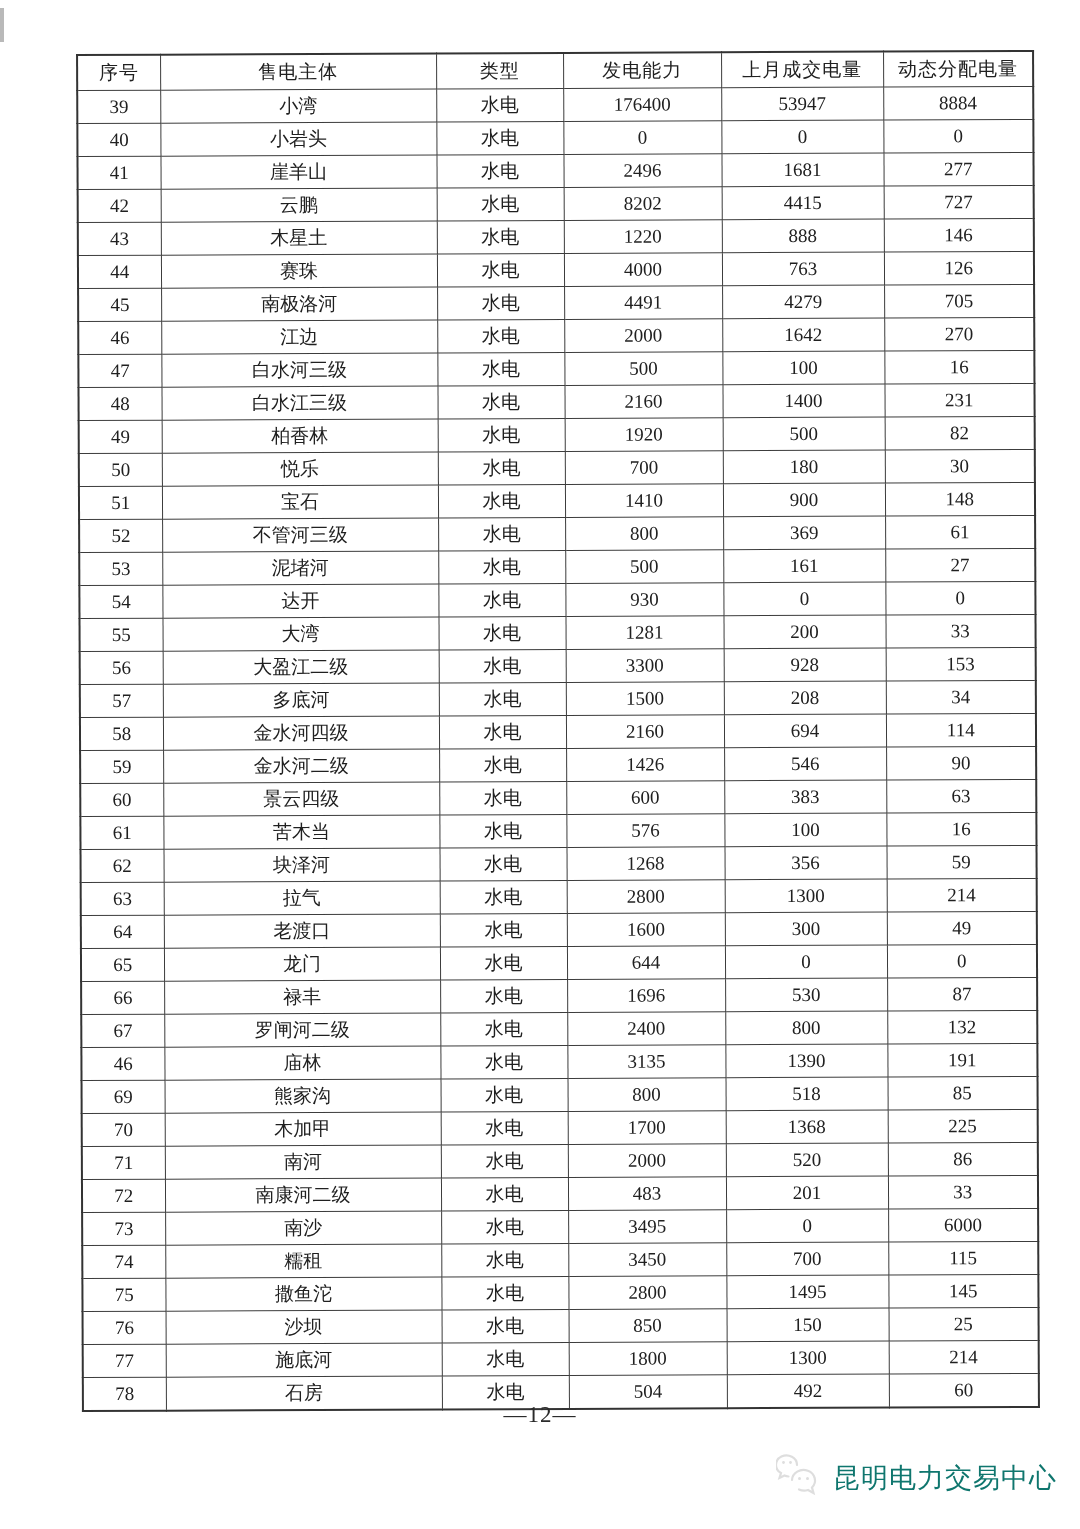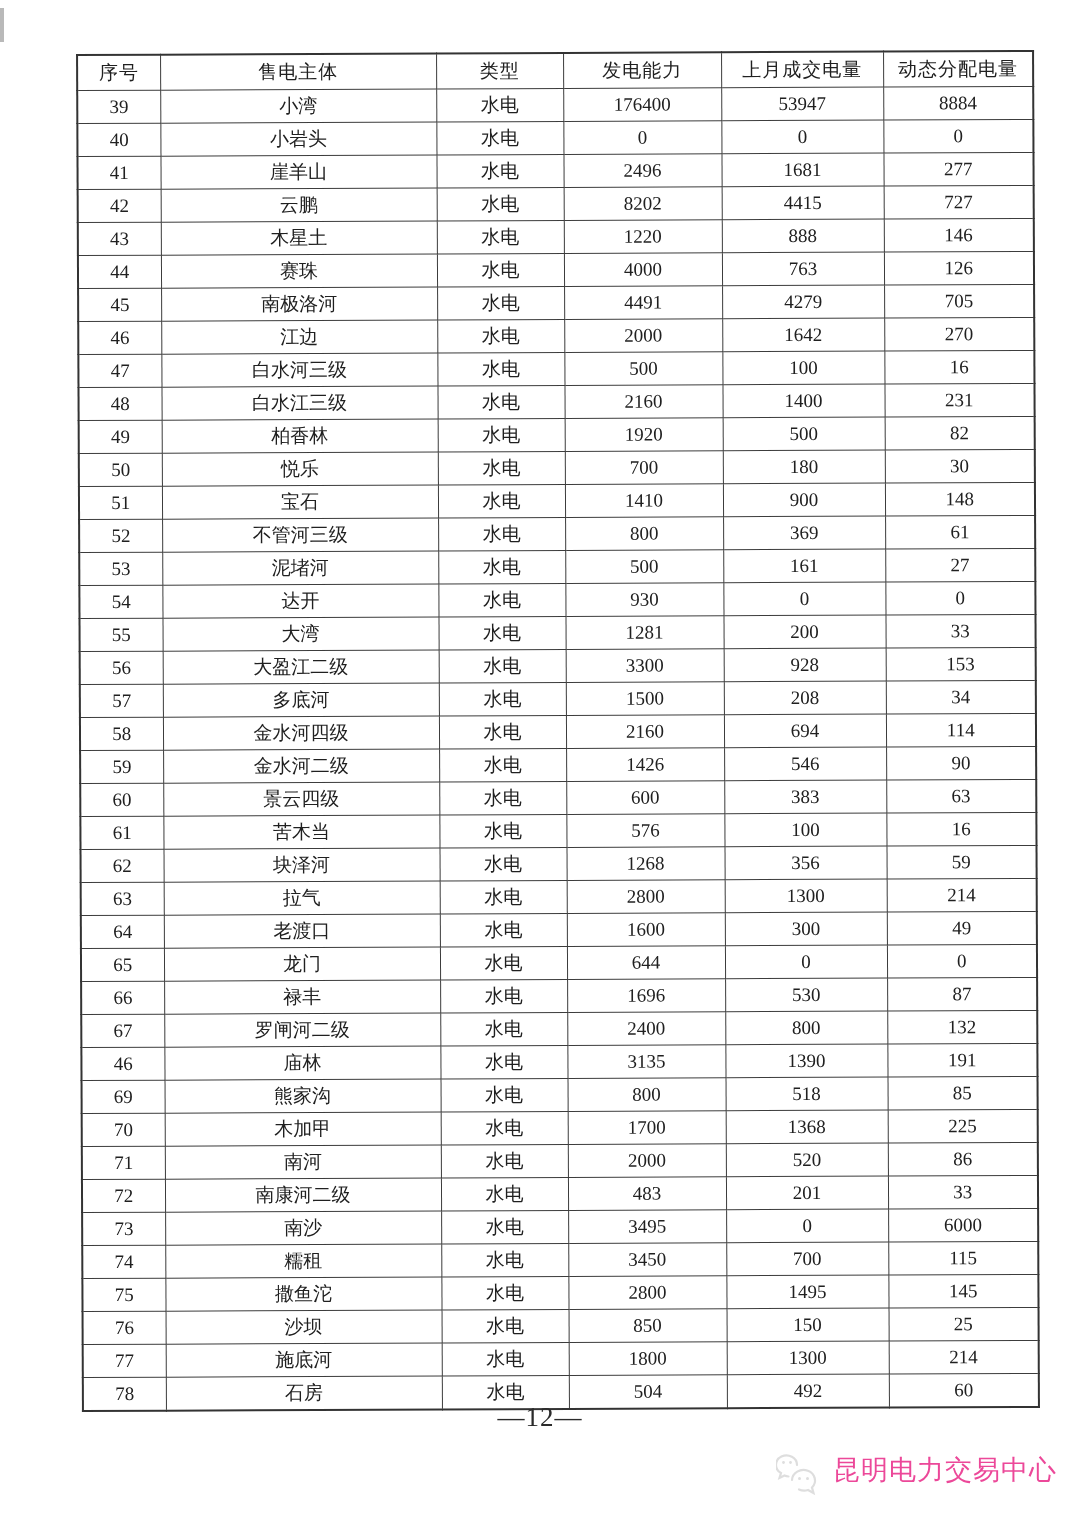--- a/index.html
+++ b/index.html
@@ -54,32 +54,32 @@
   col.c-type   { width: 127px; }
   col.c-cap    { width: 158px; }
   col.c-last   { width: 162px; }
   col.c-dyn    { width: 150px; }
   .page-number {
     position: absolute;
     left: 0;
     top: 1402px;
     width: 100%;
     text-align: center;
-    font-size: 27px;
+    font-size: 23px;
     color: #2b2b2b;
     letter-spacing: 1px;
   }
   .watermark {
     position: absolute;
     left: 776px;
     top: 1452px;
     display: flex;
-    align-items: flex-start;
+    align-items: flex-end;
     gap: 9px;
-    color: #ec4899;
+    color: #0f766e;
     user-select: none;
   }
   .watermark-text {
     font-size: 27px;
     letter-spacing: 1px;
     font-family: "Liberation Sans", "DejaVu Sans", sans-serif;
     white-space: nowrap;
   }
   .wechat-icon { display: block; }
 </style>

